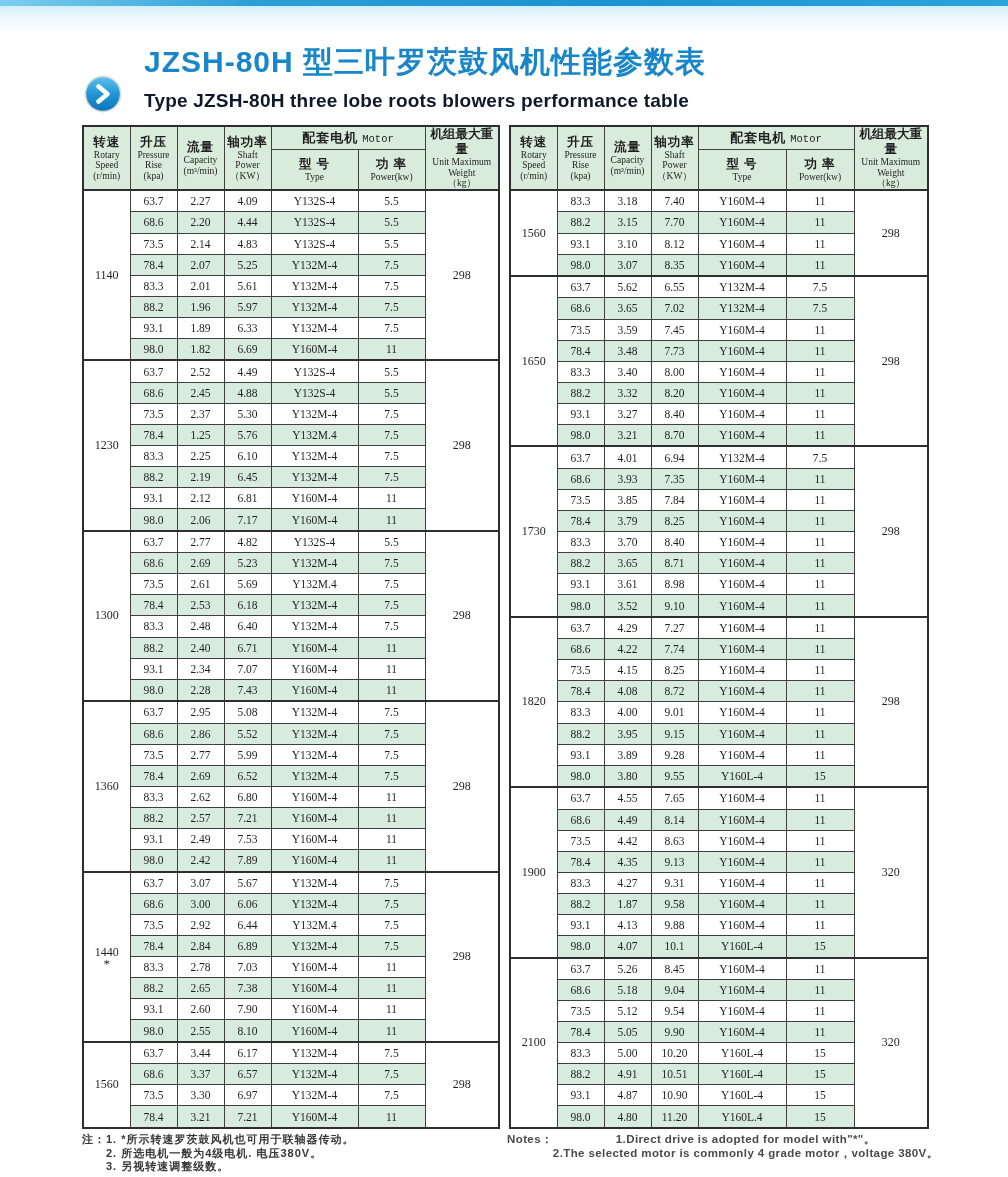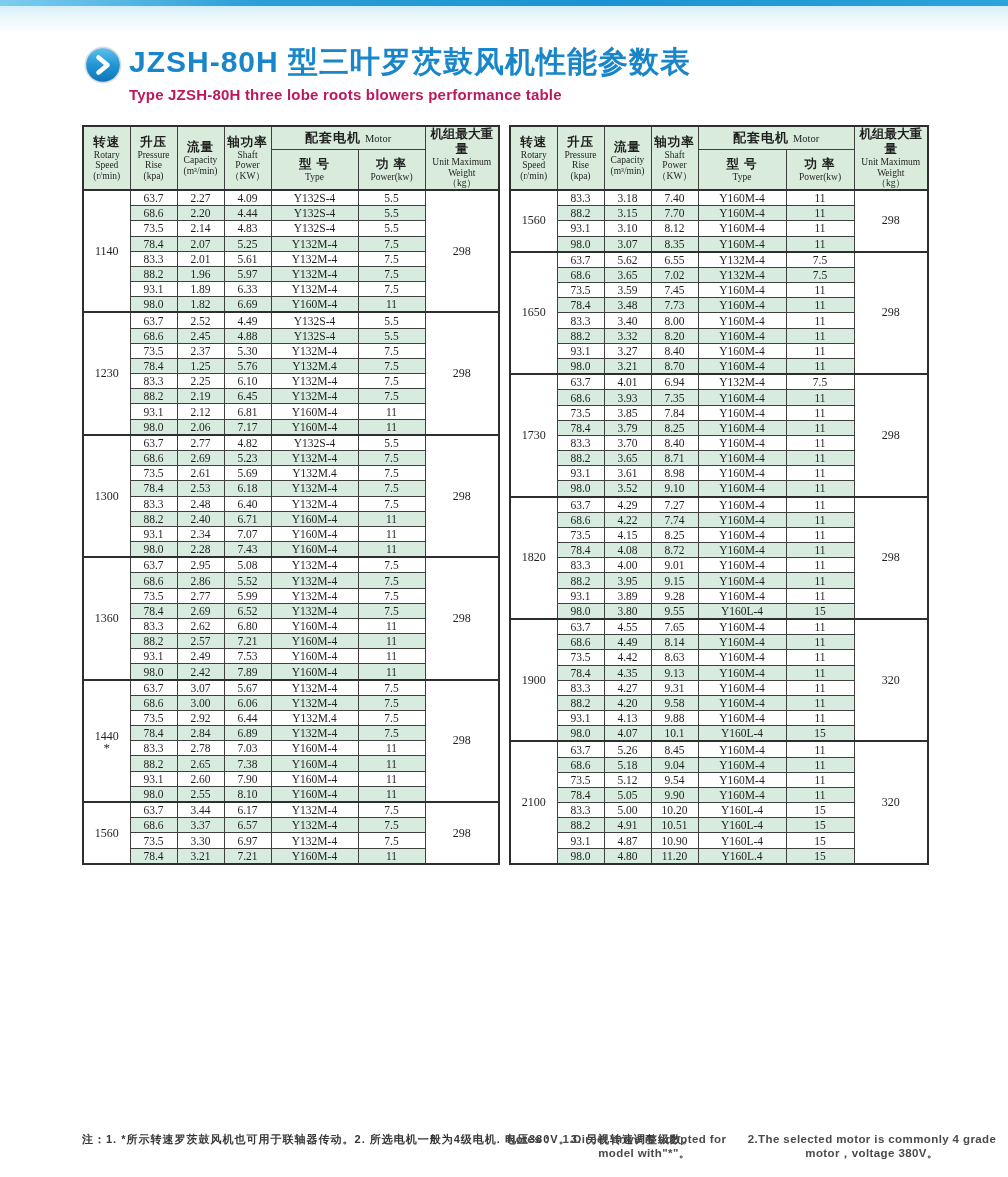--- a/index.html
+++ b/index.html
@@ -13,66 +13,66 @@
   .top-band {
     position:absolute; left:0; top:0; width:1008px; height:34px;
     background:linear-gradient(180deg,#c9e9f8 0%, #e8f6fd 45%, #ffffff 100%);
   }
   .top-stripe {
     position:absolute; left:0; top:0; width:1008px; height:6px;
     background:linear-gradient(90deg,#7dcdf0 0%, #2b9fd7 25%, #1b93d2 60%, #2ba4dc 100%);
   }
 
   
-  .title-block { position:absolute; left:84px; top:44px; display:flex; gap:7px; align-items:flex-start; }
+  .title-block { position:absolute; left:84px; top:44px; display:flex; gap:22px; align-items:flex-end; }
   .title-icon { width:38px; height:38px; flex:0 0 38px; margin-top:2px; }
   .title-texts { display:flex; flex-direction:column; }
   .title-zh {
     font-family:"Liberation Sans", sans-serif; font-weight:bold; font-size:30px;
     line-height:36px; color:#1886c9; letter-spacing:1px; white-space:nowrap;
   }
   .title-en {
-    font-family:"Liberation Sans", sans-serif; font-weight:bold; font-size:15px;
-    line-height:24px; color:#be185d; letter-spacing:0.2px; white-space:nowrap; margin-top:3px;
+    font-family:"Liberation Sans", sans-serif; font-weight:bold; font-size:19px;
+    line-height:24px; color:#0f172a; letter-spacing:0.2px; white-space:nowrap; margin-top:9px;
   }
 
   
   .perf-table {
     position:absolute; top:125px; border-collapse:collapse; table-layout:fixed;
-    height:740px; border:2px solid #2e2e2e; background:#ffffff;
+    height:1004px; border:2px solid #2e2e2e; background:#ffffff;
   }
   .perf-table.left  { left:82px;  width:416px; }
   .perf-table.right { left:509px; width:418px; }
 
   .perf-table th, .perf-table td {
     border:1px solid #3f3f3f; text-align:center; vertical-align:middle; padding:0;
     overflow:hidden;
   }
   .perf-table thead th { background:#d9ecdc; font-weight:normal; }
   .perf-table tr.hr1 { height:23px; }
   .perf-table tr.hr2 { height:41px; }
   .hz { font-size:12.5px; font-weight:bold; letter-spacing:1px; line-height:15px; }
   .he { font-size:9.5px; line-height:10.5px; }
   .motor-zh { font-size:13px; font-weight:bold; letter-spacing:1px; }
-  .motor-en { font-size:10.5px; }
+  .motor-en { font-size:10.5px;font-family:Liberation Mono, monospace; }
 
   .perf-table tbody td { font-size:11.5px; background:#ffffff; }
   .perf-table tbody tr.alt td { background:#d7ebde; }
   .perf-table tbody td.speed-cell,
   .perf-table tbody td.weight-cell { background:#ffffff; font-size:12px; }
   .perf-table tbody tr.gstart td { border-top:2px solid #2e2e2e; }
   .speed-note { font-size:13px; line-height:8px; }
 
   
   .notes {
     position:absolute; top:1133px; display:flex;
     font-family:"Liberation Sans", sans-serif; font-weight:bold;
   }
   .notes .nlabel { white-space:nowrap; }
-  .notes .nlines { display:flex; flex-direction:row; }
+  .notes .nlines { display:flex; flex-direction:column; }
   .notes-zh { left:82px;  font-size:11px; line-height:13.5px; color:#363636; letter-spacing:1px; }
   .notes-en { left:507px; font-size:11.5px; line-height:13.5px; color:#4a4a4a; letter-spacing:0.4px;text-align:center; }
 </style>
 </head>
 <body>
 
 <div class="top-band"></div>
 <div class="top-stripe"></div>
 
 <div class="title-block">
@@ -808,21 +808,21 @@
       </tr>
       <tr>
         <td>83.3</td>
         <td>4.27</td>
         <td>9.31</td>
         <td>Y160M-4</td>
         <td>11</td>
       </tr>
       <tr class="alt">
         <td>88.2</td>
-        <td>4.20</td>
+        <td>1.87</td>
         <td>9.58</td>
         <td>Y160M-4</td>
         <td>11</td>
       </tr>
       <tr>
         <td>93.1</td>
         <td>4.13</td>
         <td>9.88</td>
         <td>Y160M-4</td>
         <td>11</td>

